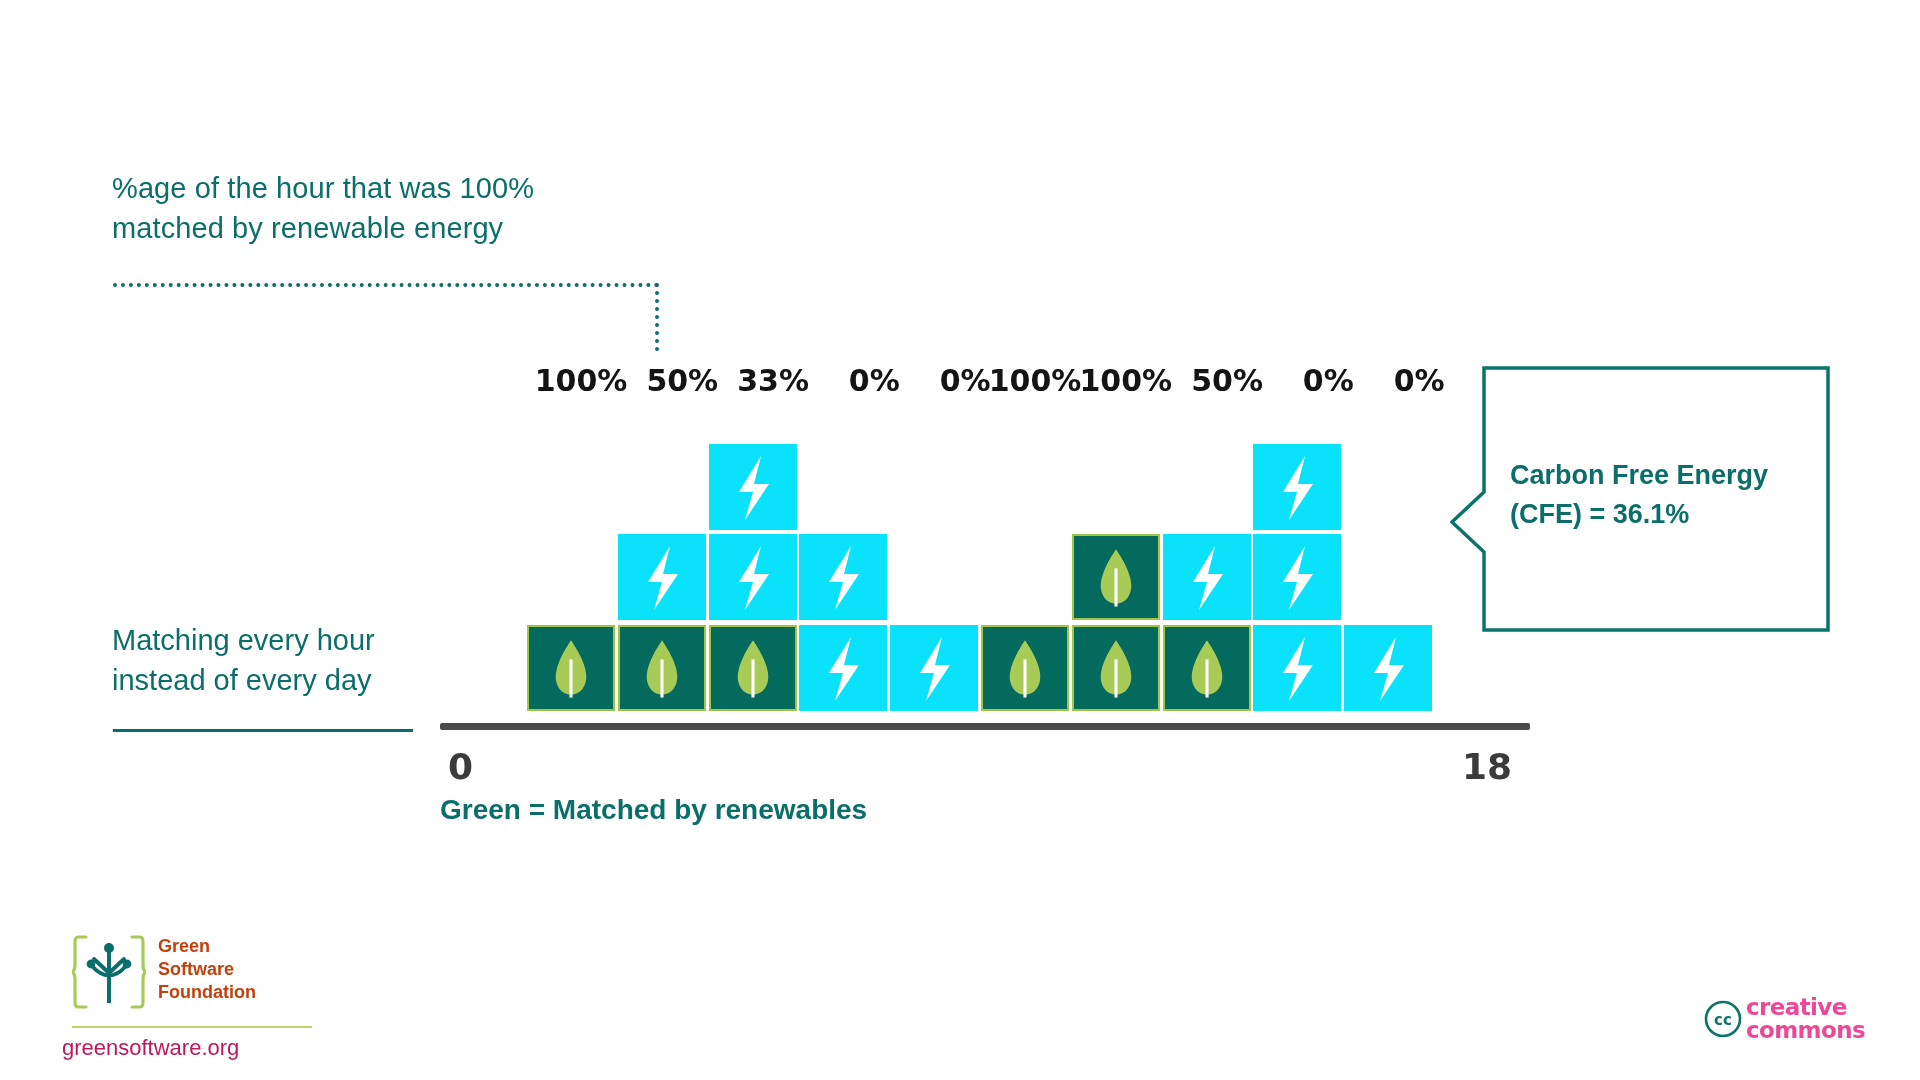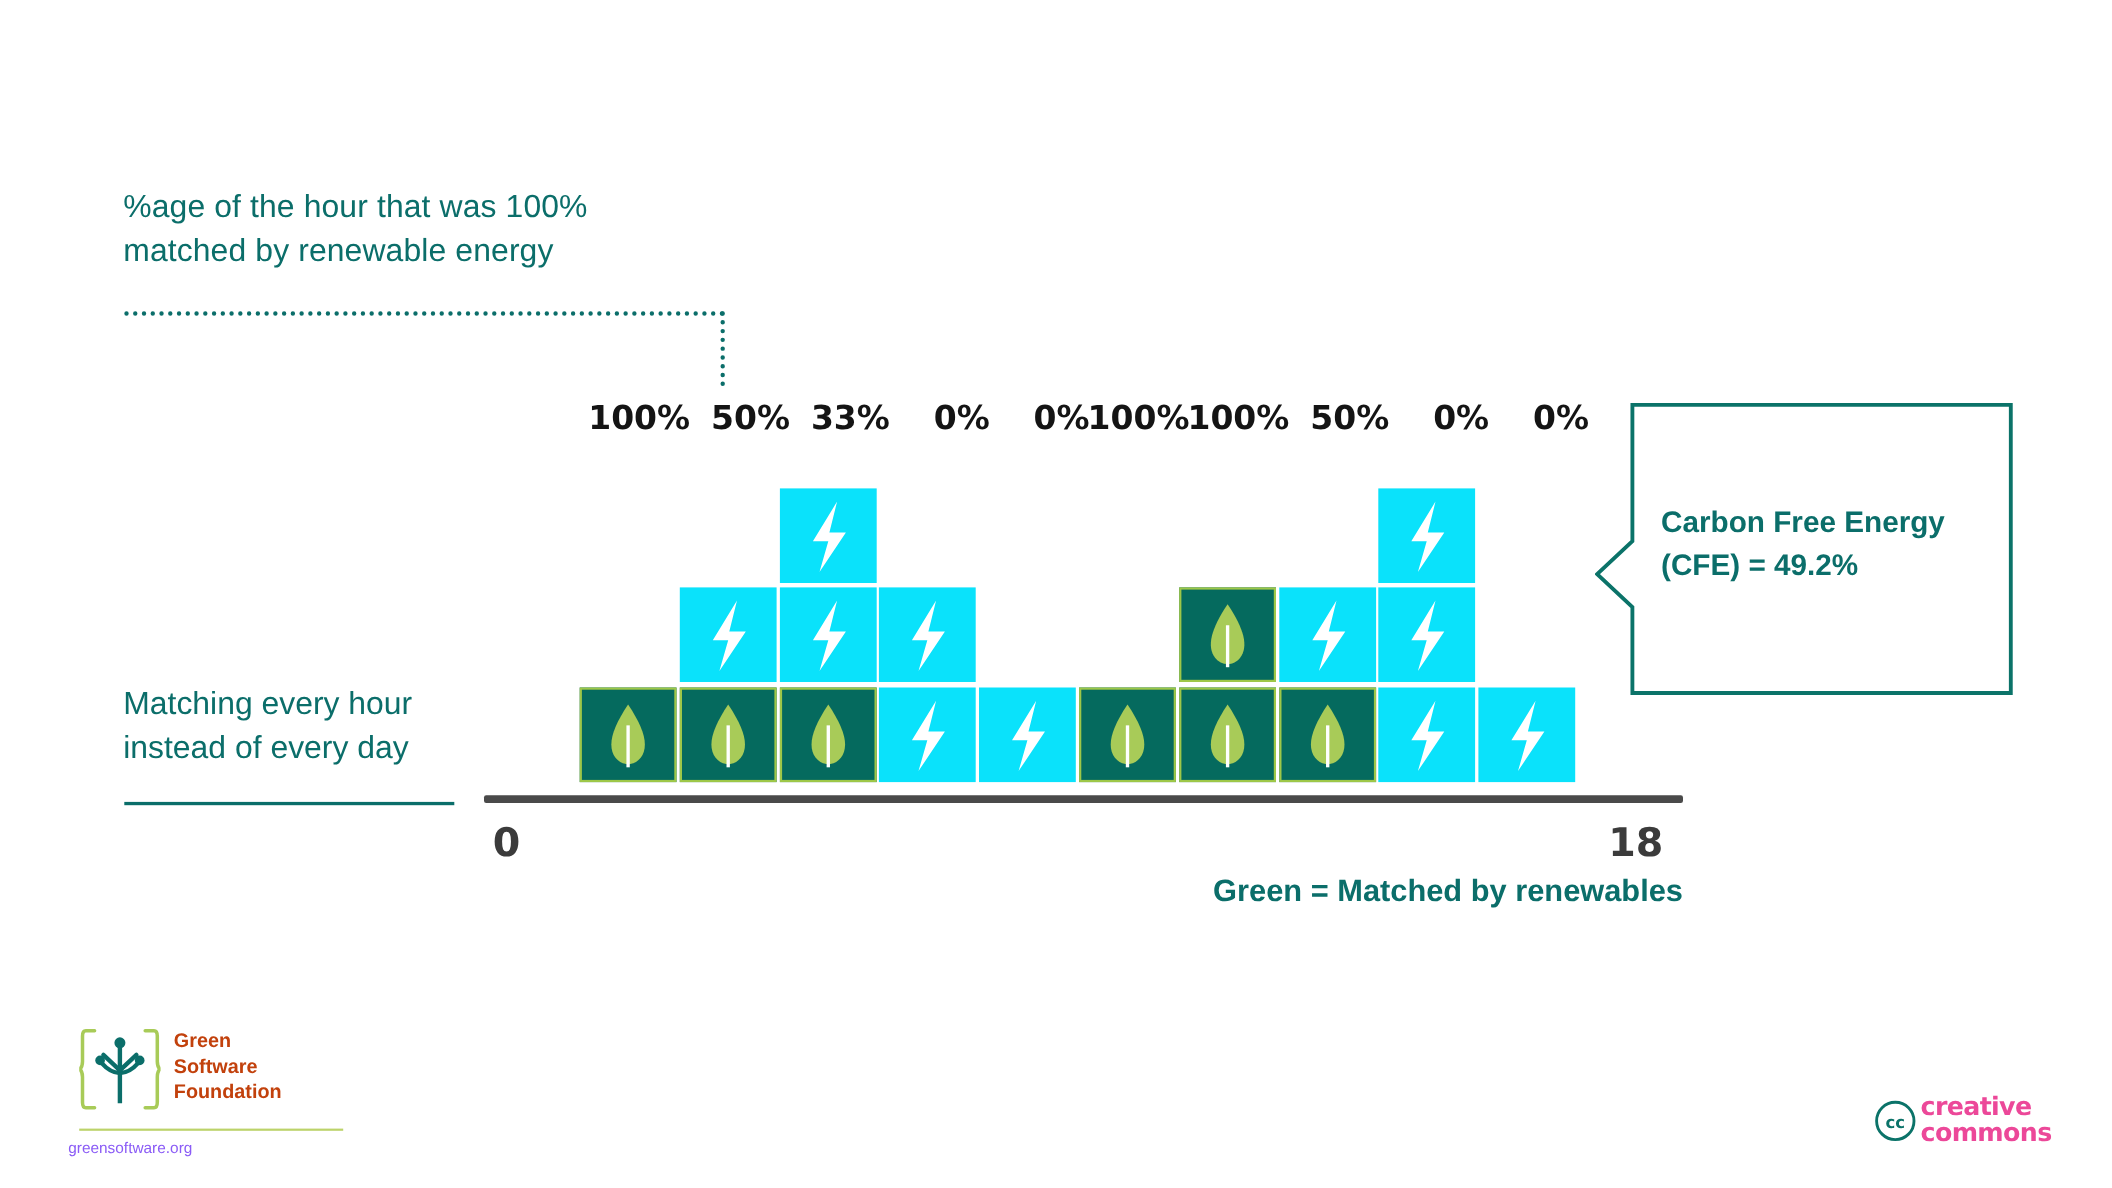--- a/index.html
+++ b/index.html
@@ -136,21 +136,21 @@
     height: 3px;
     background: #0b6e6a;
   }
 
   
   #legend {
     position: absolute;
     left: 440px;
     top: 790px;
     width: 1090px;
-    text-align: right;
+    text-align: left;
     color: #0b6e6a;
     font-size: 28px;
     line-height: 39px;
     font-weight: 700;
   }
 
   
   #callout {
     position: absolute;
     left: 1450px;
@@ -193,22 +193,22 @@
     left: 10px;
     top: 101px;
     width: 240px;
     height: 2px;
     background: #bcd36a;
   }
   #gsf-url {
     position: absolute;
     left: 0px;
     top: 110px;
-    color: #8b5cf6;
-    font-size: 14px;
+    color: #be185d;
+    font-size: 22px;
     font-weight: 400;
   }
 
   
   #cc-logo {
     position: absolute;
     left: 1704px;
     top: 996px;
     width: 160px;
     height: 46px;
@@ -393,21 +393,21 @@
   <div id="side-rule"></div>
 
   <div id="legend">
     <div>Green = Matched by renewables</div>
   </div>
 
   <div id="callout">
     <svg width="380" height="266" viewBox="0 0 380 266">
       <path d="M34 2 L378 2 L378 264 L34 264 L34 186 L2 156 L34 126 Z" fill="#ffffff" stroke="#0b7369" stroke-width="3.5"></path>
     </svg>
-    <div id="callout-text">Carbon Free Energy (CFE) = 49.2%</div>
+    <div id="callout-text">Carbon Free Energy (CFE) = 36.1%</div>
   </div>
 
   <div id="gsf-logo">
     <svg id="gsf-mark" viewBox="0 0 74 78">
       <path d="M14 4 L6 4 Q3 4 3 9 L3 32 Q3 37 0.5 39 Q3 41 3 46 L3 69 Q3 74 6 74 L14 74" fill="none" stroke="#a8cb58" stroke-width="3.2" stroke-linecap="round"></path>
       <path d="M60 4 L68 4 Q71 4 71 9 L71 32 Q71 37 73.5 39 Q71 41 71 46 L71 69 Q71 74 68 74 L60 74" fill="none" stroke="#a8cb58" stroke-width="3.2" stroke-linecap="round"></path>
       <line x1="37" y1="18" x2="37" y2="70" stroke="#0b6e6a" stroke-width="4"></line>
       <path d="M20 33 Q37 52 54 33" fill="none" stroke="#0b6e6a" stroke-width="4" stroke-linecap="round"></path>
       <line x1="37" y1="40" x2="22" y2="26" stroke="#0b6e6a" stroke-width="4" stroke-linecap="round"></line>
       <line x1="37" y1="40" x2="52" y2="26" stroke="#0b6e6a" stroke-width="4" stroke-linecap="round"></line>

